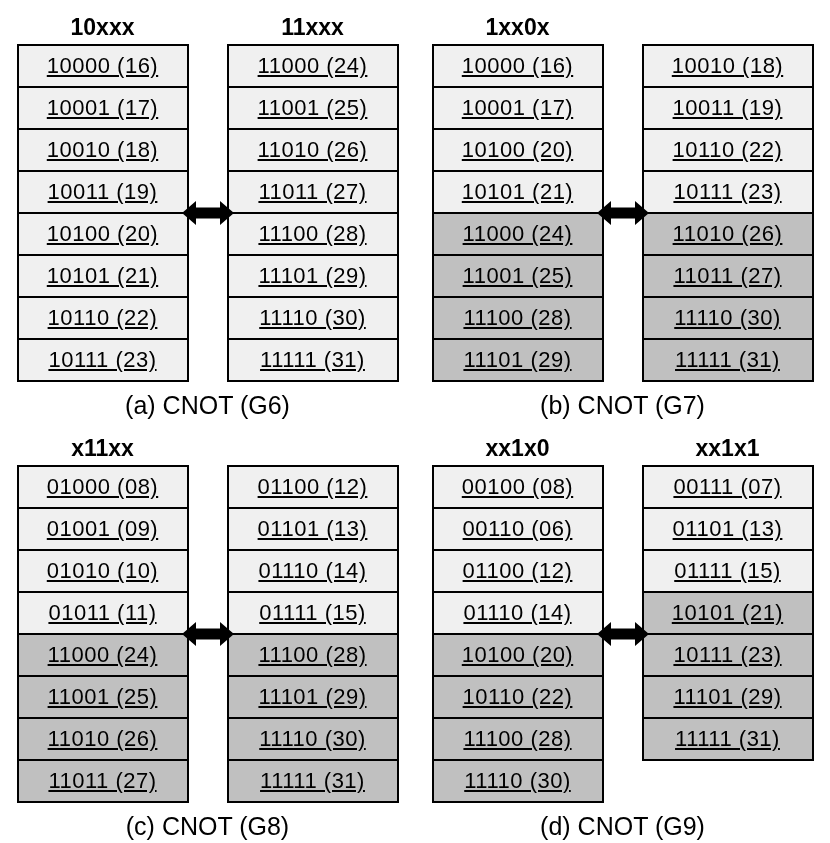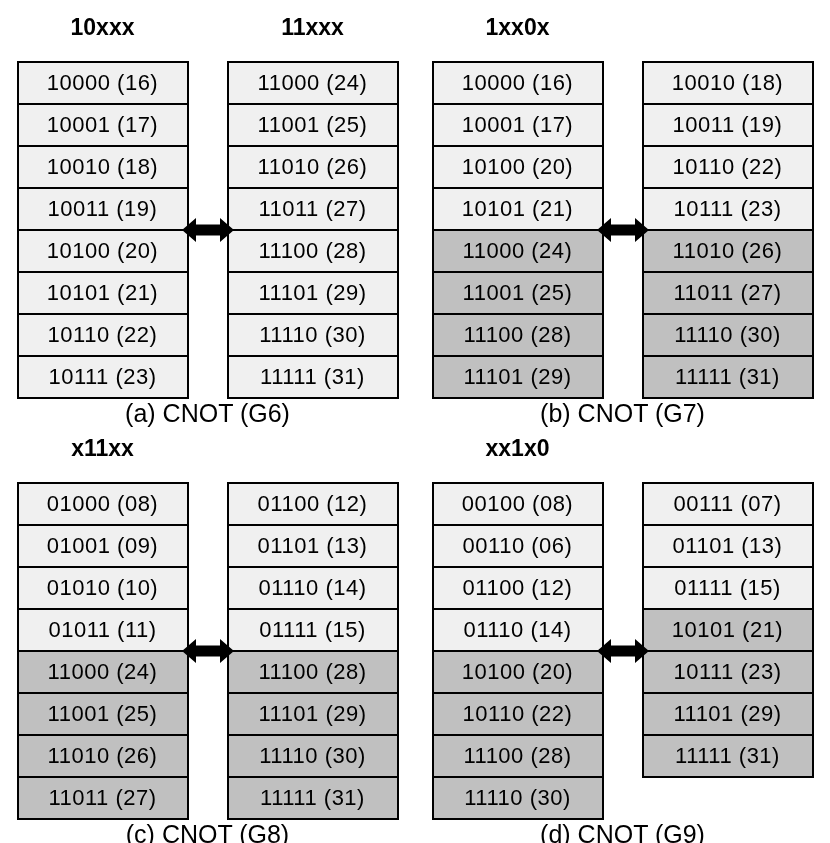--- a/index.html
+++ b/index.html
@@ -39,21 +39,22 @@
   .hdr {
     width: 172px;
     text-align: center;
     font-weight: bold;
     font-size: 23px;
     line-height: 27px;
   }
   .tables {
     width: 382px;
     display: flex;
-    margin-top: 20px;
+    margin-top: 3px;
+    text-decoration: underline;
   }
   .col {
     width: 172px;
     display: flex;
     flex-direction: column;
   }
   .cell {
     height: 44px;
     margin-top: -2px;
     border: 2px solid var(--border);
@@ -70,20 +71,21 @@
     width: 38px;
     position: relative;
   }
   .gap svg {
     position: absolute;
     left: 50%;
     top: 50%;
     transform: translate(-50%, -50%);
   }
   .caption {
+    margin-top: 9px;
     font-size: 25px;
     text-align: right;
   }
 </style>
 </head>
 <body>
 
 <div class="figure">
 
   <div class="panel">
@@ -185,20 +187,21 @@
           <div class="cell shaded">11110 (30)</div>
           <div class="cell shaded">11111 (31)</div>
         </div>
     </div>
     <div class="caption">(c) CNOT (G8)</div>
   </div>
 
   <div class="panel">
     <div class="headers">
       <span class="hdr">xx1x0</span>
+      <span class="hdr">xx1x1</span>
     </div>
     <div class="tables">
       <div class="col">
           <div class="cell">00100 (08)</div>
           <div class="cell">00110 (06)</div>
           <div class="cell">01100 (12)</div>
           <div class="cell">01110 (14)</div>
           <div class="cell shaded">10100 (20)</div>
           <div class="cell shaded">10110 (22)</div>
           <div class="cell shaded">11100 (28)</div>

